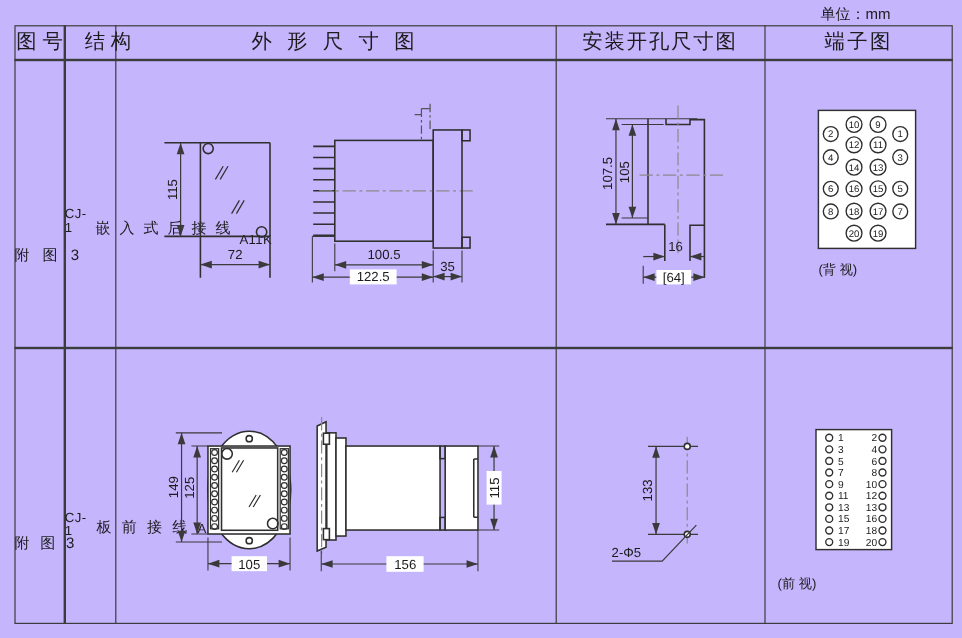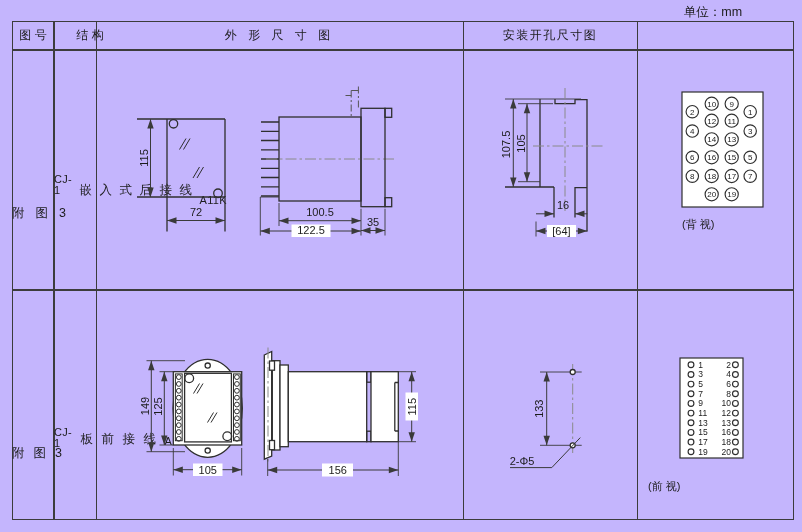--- a/index.html
+++ b/index.html
@@ -3,21 +3,21 @@
 <meta charset="utf-8">
 <style>
   html,body{margin:0;padding:0;background:#fff;}
   .stage{position:relative;width:802px;height:532px;background:#c4b5fd;overflow:hidden;
          font-family:"Liberation Sans",sans-serif;color:#1c1c1c;}
   .unit{position:absolute;left:653px;top:4px;width:120px;text-align:center;font-size:12.5px;}
   .tborder{position:absolute;left:12px;top:21px;width:782px;height:499px;
            border:1.5px solid #3c3c3c;box-sizing:border-box;}
   .vline{position:absolute;top:21px;height:499px;width:1.5px;background:#3c3c3c;}
   .hline{position:absolute;left:12px;width:782px;height:1.5px;background:#3c3c3c;}
-  .hdr{position:absolute;top:27.5px;text-align:center;font-size:12px;line-height:14px;}
+  .hdr{position:absolute;top:27.5px;text-align:center;font-size:17px;line-height:14px;}
   .col{position:absolute;display:flex;flex-direction:row;align-items:center;
        box-sizing:border-box;font-size:12.5px;line-height:1;}
   .code{font-size:11px;letter-spacing:0.3px;}
   .cap{position:absolute;font-size:11px;}
   svg{position:absolute;left:0;top:0;}
   .obj{stroke:#2f2f2f;stroke-width:1.3;fill:none;}
   .objf{stroke:#2f2f2f;stroke-width:1.3;fill:#fff;}
   .tcirc{stroke:#2f2f2f;stroke-width:1.15;fill:#fff;}
   .thin{stroke:#2f2f2f;stroke-width:1;fill:none;}
   .dim{stroke:#3a3a3a;stroke-width:1;fill:none;}
@@ -39,20 +39,21 @@
   <div class="vline" style="left:95.7px"></div>
   <div class="vline" style="left:462.7px"></div>
   <div class="vline" style="left:636.7px"></div>
   <div class="hline" style="top:49.3px"></div>
   <div class="hline" style="top:289.3px"></div>
 
   <div class="hdr" style="left:12px;width:42px;">图 号</div>
   <div class="hdr" style="left:69px;width:42px;">结 构</div>
   <div class="hdr" style="left:463px;width:174px;letter-spacing:1.5px;">安装开孔尺寸图</div>
   <div class="hdr" style="left:96px;width:367px;letter-spacing:4px;">外 形 尺 寸 图</div>
+  <div class="hdr" style="left:637px;width:157px;letter-spacing:2px;">端子图</div>
 
   <div class="col" style="left:12px;top:49px;width:42px;height:240px;gap:11px;padding-top:88px;">
     <div>附</div>
     <div>图</div>
     <div>3</div>
   </div>
   <div class="col" style="left:54px;top:49px;width:42px;height:240px;gap:7.5px;padding-top:42px;">
     <div class="code" style="margin-bottom:10px;">CJ-1</div>
     <div>嵌</div>
     <div>入</div>

